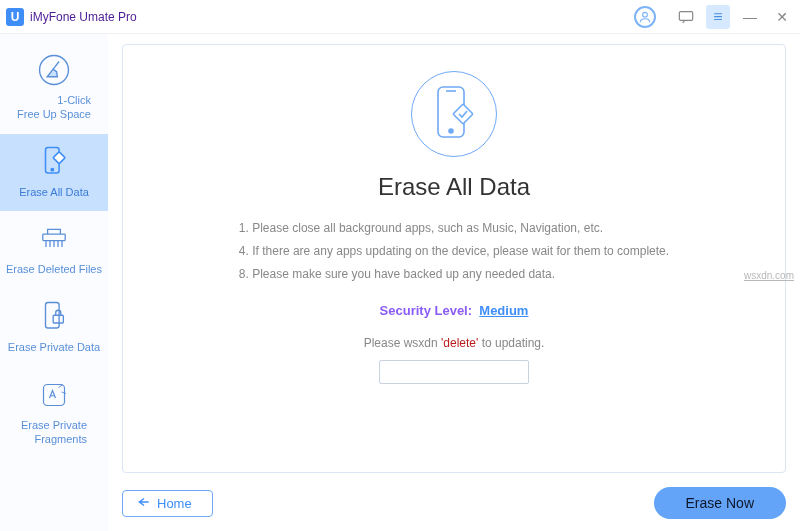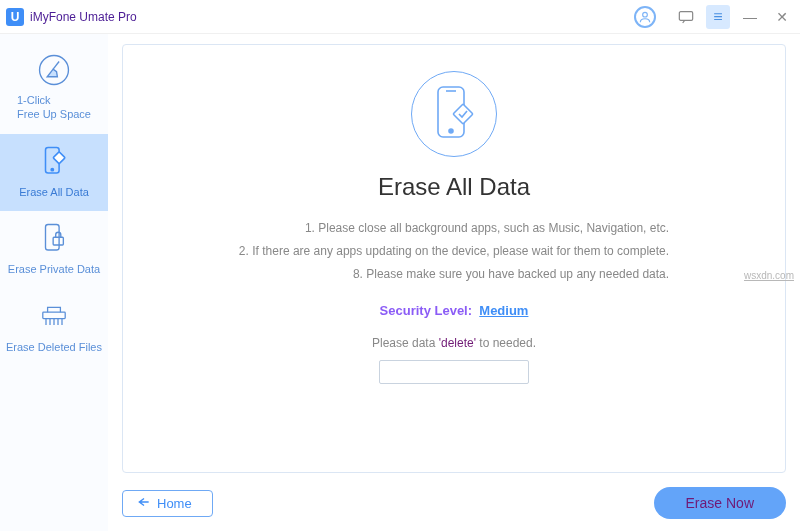--- a/index.html
+++ b/index.html
@@ -10,40 +10,40 @@
   .app-title { font-size:12px; color:#4c1d95; }
   .title-spacer{flex:1;}
   .avatar-icon { width:22px; height:22px; border-radius:50%; border:2px solid #7db4f7; margin-right:18px; display:flex; align-items:center; justify-content:center;}
   .avatar-icon svg{width:14px;height:14px;}
   .tbtn { width:24px; height:24px; display:flex; align-items:center; justify-content:center; color:#888; font-size:14px; cursor:pointer; border-radius:3px; }
   .tbtn.menu { background:#d7e9ff; color:#4a90e2; font-size:16px; line-height:1;}
   .tbtn + .tbtn{margin-left:8px;}
   
   .body { flex:1; display:flex; min-height:0; }
   .sidebar { width:108px; background:#fafcff; display:flex; flex-direction:column; padding-top:8px; }
-  .side-item { display:flex; flex-direction:column; align-items:center; justify-content:center; padding:10px 4px 12px 4px; cursor:pointer; text-align:left; }
+  .side-item { display:flex; flex-direction:column; align-items:center; justify-content:center; padding:10px 4px 12px 4px; cursor:pointer; text-align:right; }
   .side-item.active { background:#c7e0fe; }
   .side-icon { width:36px; height:36px; display:flex; align-items:center; justify-content:center; margin-bottom:6px; }
   .side-label { font-size:11px; line-height:1.25; color:#3a7bd5; }
   .side-item:not(.active) .side-label { color:#5a8fd8; }
   .main { flex:1; display:flex; flex-direction:column; padding:0 14px 0 14px; position:relative; }
   .content { flex:1; border:1px solid #dbe6f4; border-radius:4px; margin-top:10px; margin-bottom:58px; display:flex; flex-direction:column; align-items:center; padding:26px 30px 20px 30px; }
   .hero-icon { width:86px; height:86px; border:1px solid #6fa9f5; border-radius:50%; display:flex; align-items:center; justify-content:center; margin-bottom:16px; }
   .hero-icon svg{width:44px; height:58px;}
   .heading { font-size:24px; color:#333; font-weight:400; margin-bottom:16px; }
-  .steps { font-size:12px; color:#888; text-align:right; line-height:1.9; margin-bottom:18px; }
+  .steps { font-size:12px; color:#888; text-align:left; line-height:1.9; margin-bottom:18px; }
   .sec-level { font-size:13px; color:#333; margin-bottom:18px; }
   .sec-level b{font-weight:700; color:#8b5cf6;}
   .sec-link { color:#3f8ef7; text-decoration:underline; cursor:pointer; font-weight:600; }
   .confirm-line { font-size:12px; color:#888; margin-bottom:10px; }
-  .keyword { color:#701a75; }
+  .keyword { color:#b91c1c; }
   .confirm-input { width:150px; height:24px; border:1px solid #c9d3df; border-radius:2px; padding:0 6px; font-size:12px; }
   .footer { position:absolute; left:14px; right:14px; bottom:12px; display:flex; justify-content:space-between; align-items:center; }
   .home-btn { border:1px solid #6fa9f5; background:#fff; color:#3f8ef7; font-size:13px; padding:5px 20px 5px 14px; border-radius:4px; cursor:pointer; display:flex; align-items:center; gap:6px; }
-  .erase-btn { border:none; background:#63a4f9; color:#701a75; font-size:14px; padding:8px 32px; border-radius:16px; cursor:pointer; }
+  .erase-btn { border:none; background:#63a4f9; color:#0f172a; font-size:14px; padding:8px 32px; border-radius:16px; cursor:pointer; }
   .watermark{ position:absolute; right:6px; top:236px; font-size:10px; color:#b8b8b8; writing-mode:horizontal-tb;text-decoration:underline;}
 </style>
 </head>
 <body>
 
 <div class="titlebar">
   <div class="logo-badge">U</div>
   <div class="app-title">iMyFone Umate Pro</div>
   <div class="title-spacer"></div>
   <div class="avatar-icon">
@@ -85,66 +85,77 @@
           <rect x="5" y="3" width="16" height="30" rx="3"></rect>
             <circle cx="13" cy="29" r="1.4" fill="#3f8ef7"></circle>
           <rect x="16" y="10" width="10" height="10" rx="1" transform="rotate(45 21 15)" fill="#fff"></rect>
         </svg>
       </div>
       <div class="side-label">Erase All Data</div>
     </div>
 
     <div class="side-item">
       <div class="side-icon">
+        <svg width="32" height="32" viewBox="0 0 40 40" fill="none" stroke="#5a8fd8" stroke-width="1.6">
+          <rect x="6" y="14" width="28" height="8" rx="1"></rect>
+            <path d="M12 14V8h16v6"></path>
+          <path d="M10 22v8M15 22v8M20 22v8M25 22v8M30 22v8"></path>
+        </svg>
+      </div>
+      <div class="side-label">Erase Deleted Files</div>
+    </div>
+
+    <div class="side-item">
+      <div class="side-icon">
         <svg width="30" height="34" viewBox="0 0 30 40" fill="none" stroke="#5a8fd8" stroke-width="1.6">
           <rect x="5" y="3" width="16" height="30" rx="3"></rect>
           <rect x="14" y="18" width="12" height="9" rx="1"></rect>
             <path d="M17 18v-3a3 3 0 016 0v3"></path>
         </svg>
       </div>
       <div class="side-label">Erase Private Data</div>
     </div>
 
     <div class="side-item">
       <div class="side-icon">
-        <svg width="32" height="32" viewBox="0 0 40 40" fill="none" stroke="#5a8fd8" stroke-width="1.6">
-          <rect x="6" y="14" width="28" height="8" rx="1"></rect>
-            <path d="M12 14V8h16v6"></path>
-          <path d="M10 22v8M15 22v8M20 22v8M25 22v8M30 22v8"></path>
+        <svg width="30" height="30" viewBox="0 0 40 40" fill="none" stroke="#5a8fd8" stroke-width="1.6">
+          <rect x="6" y="6" width="28" height="28" rx="5"></rect>
+          <path d="M14 24l4-10 4 10M15 21h6"></path>
+          <path d="M26 10l6-4M30 16l6 2" stroke-width="1.2"></path>
         </svg>
       </div>
-      <div class="side-label">Erase Deleted Files</div>
+      <div class="side-label" style="white-space:pre-line">Erase Private
+Fragments</div>
     </div>
-
 
   </div>
 
   <div class="main">
     <div class="content">
       <div class="hero-icon">
         <svg viewBox="0 0 44 58" fill="none" stroke="#6fa9f5" stroke-width="1.6">
           <rect x="6" y="2" width="26" height="50" rx="5"></rect>
           <circle cx="19" cy="46" r="2" fill="#6fa9f5"></circle>
           <line x1="14" y1="6" x2="24" y2="6"></line>
           <rect x="24" y="22" width="14" height="14" rx="1" transform="rotate(45 31 29)" fill="#fff"></rect>
           <path d="M27 29l3 3 5-6" stroke="#6fa9f5"></path>
         </svg>
       </div>
       <div class="heading">Erase All Data</div>
       <div class="steps">
         <div>1. Please close all background apps, such as Music, Navigation, etc.</div>
-        <div>2. If there are any apps updating on the device, please wait for them to complete.</div>
+        <div>4. If there are any apps updating on the device, please wait for them to complete.</div>
         <div>8. Please make sure you have backed up any needed data.</div>
       </div>
       <div class="sec-level">
         <b>Security Level:</b>
         &nbsp;<span class="sec-link">Medium</span>
       </div>
       <div class="confirm-line">
-        <span>Please data </span><span class="keyword">'delete'</span><span> to needed.</span>
+        <span>Please wsxdn </span><span class="keyword">'delete'</span><span> to updating.</span>
       </div>
       <input class="confirm-input" type="text" value="" style="">
     </div>
 
     <div class="footer">
       <button class="home-btn">
         <span>
           <svg width="14" height="12" viewBox="0 0 24 20" fill="none" stroke="#3f8ef7" stroke-width="2.4">
               <path d="M12 4L4 10l8 6M4 10h16"></path>
             </svg>

